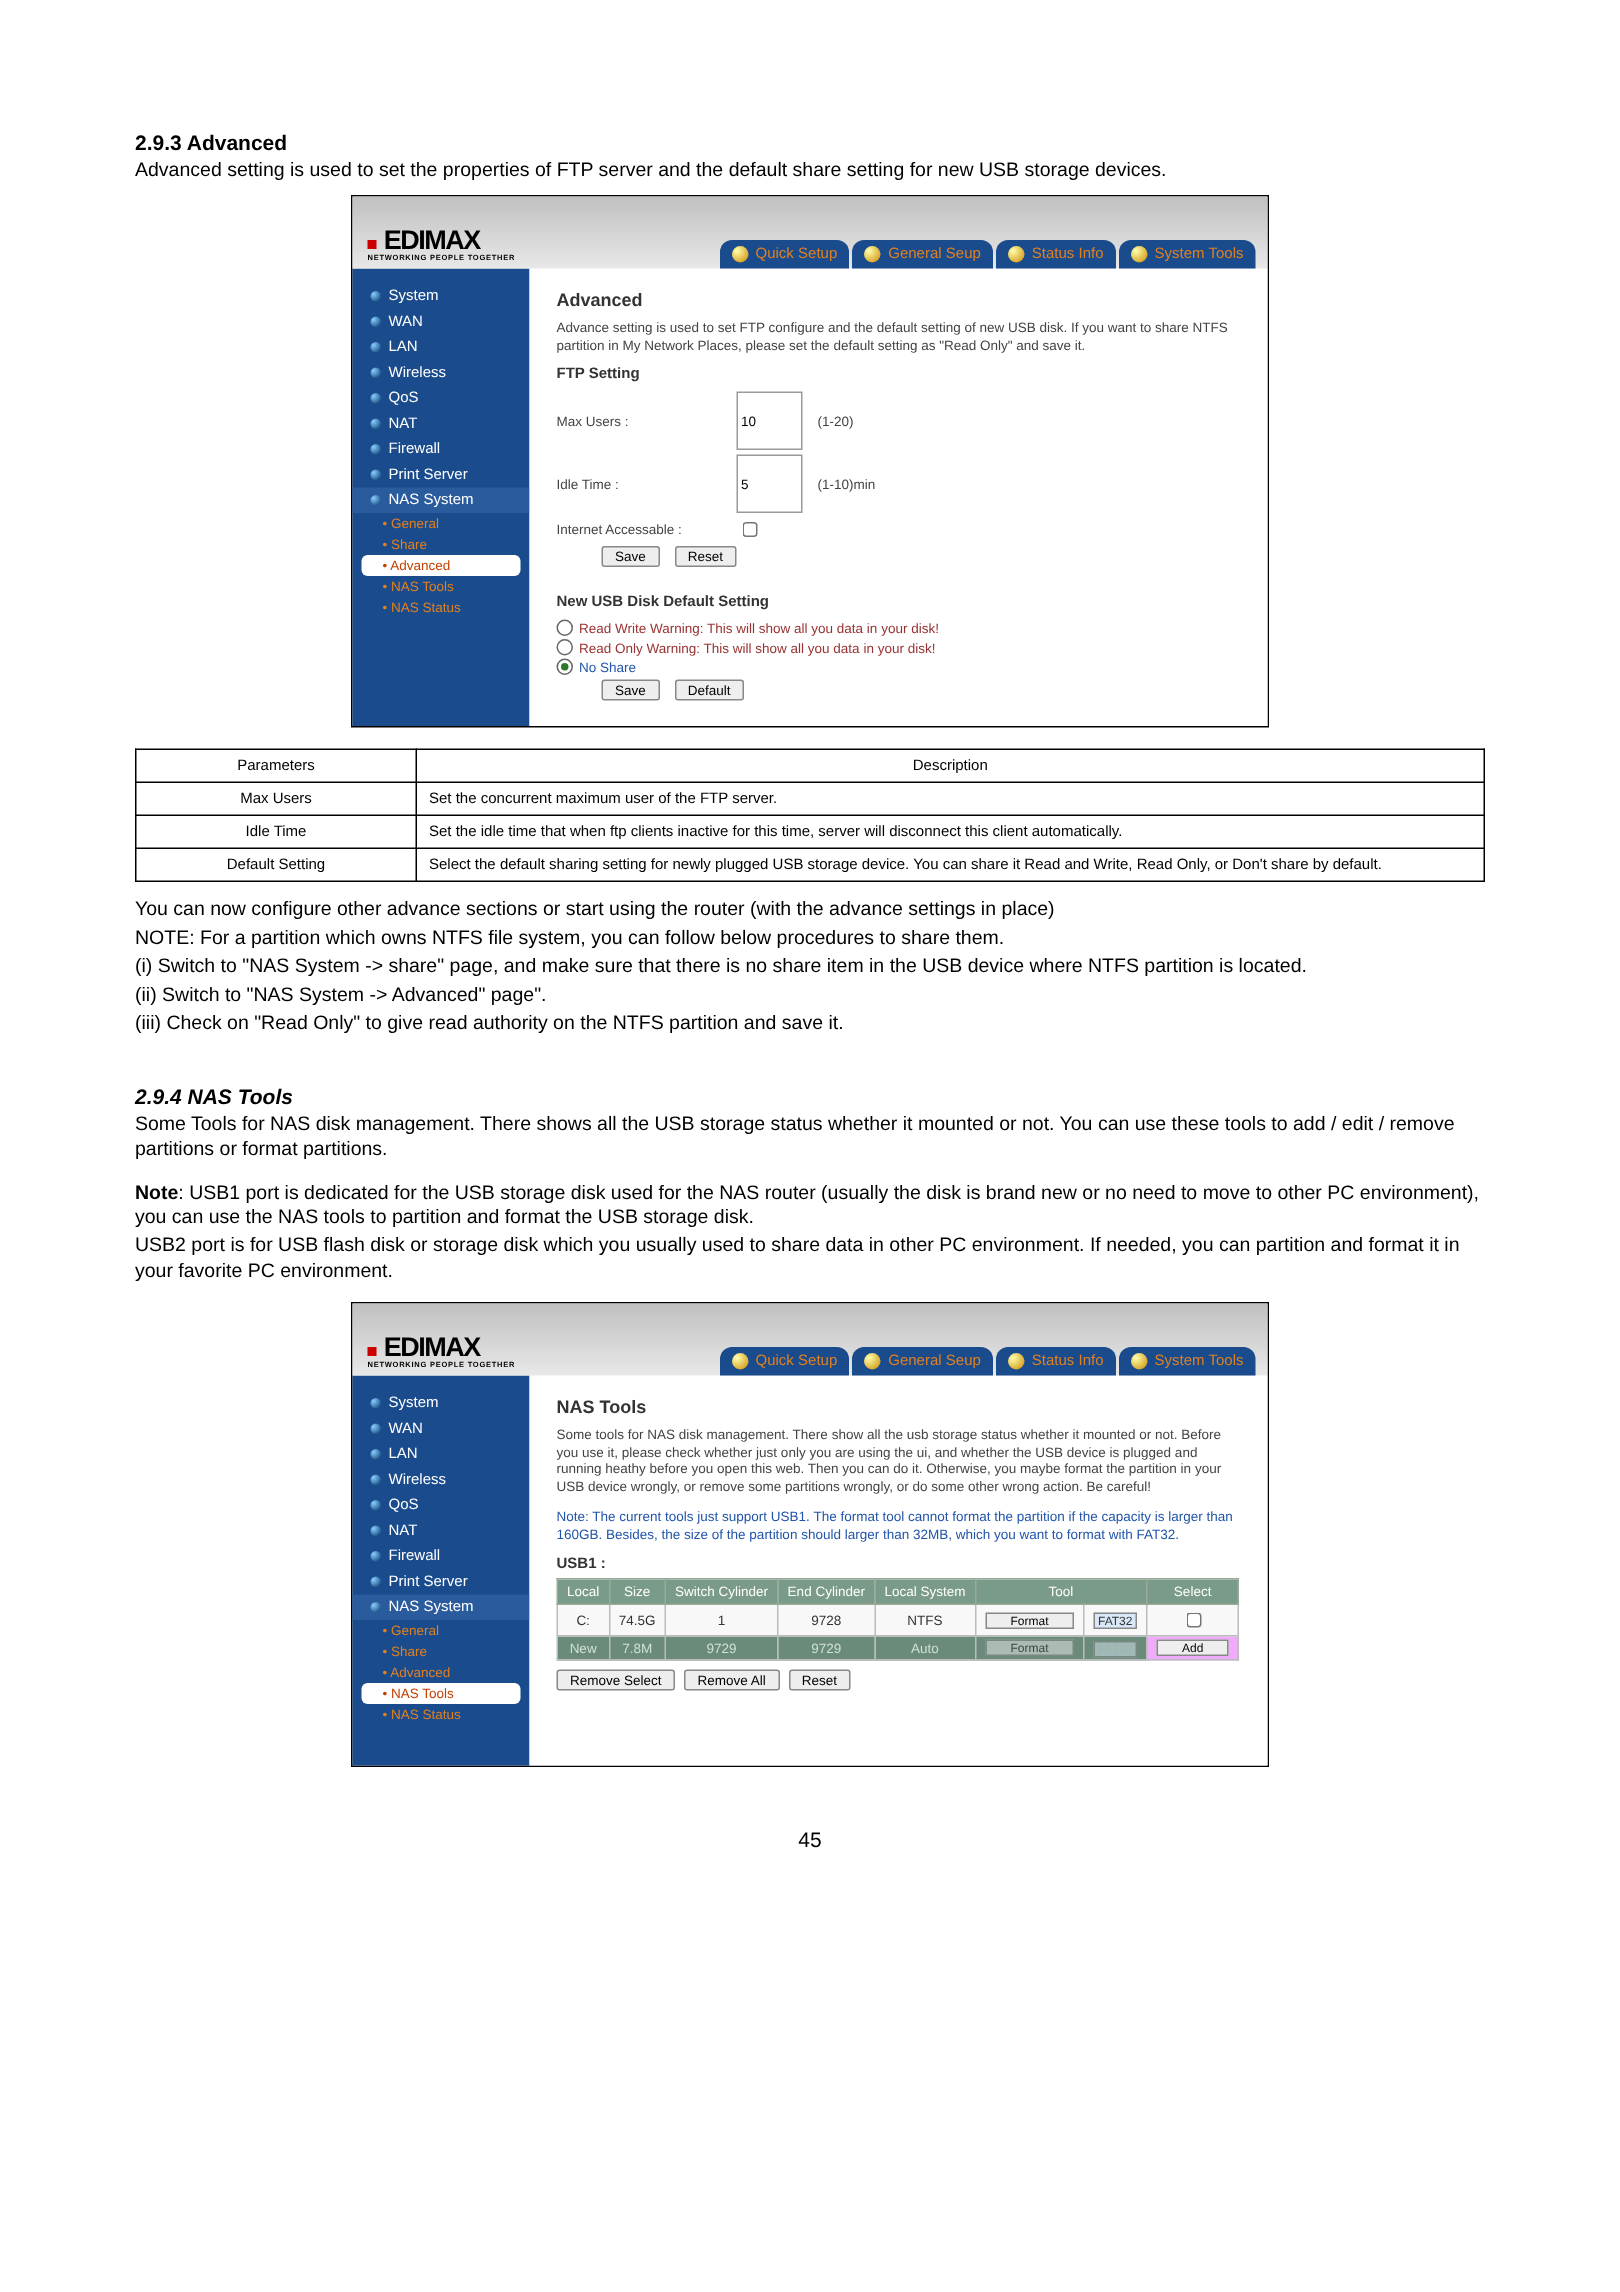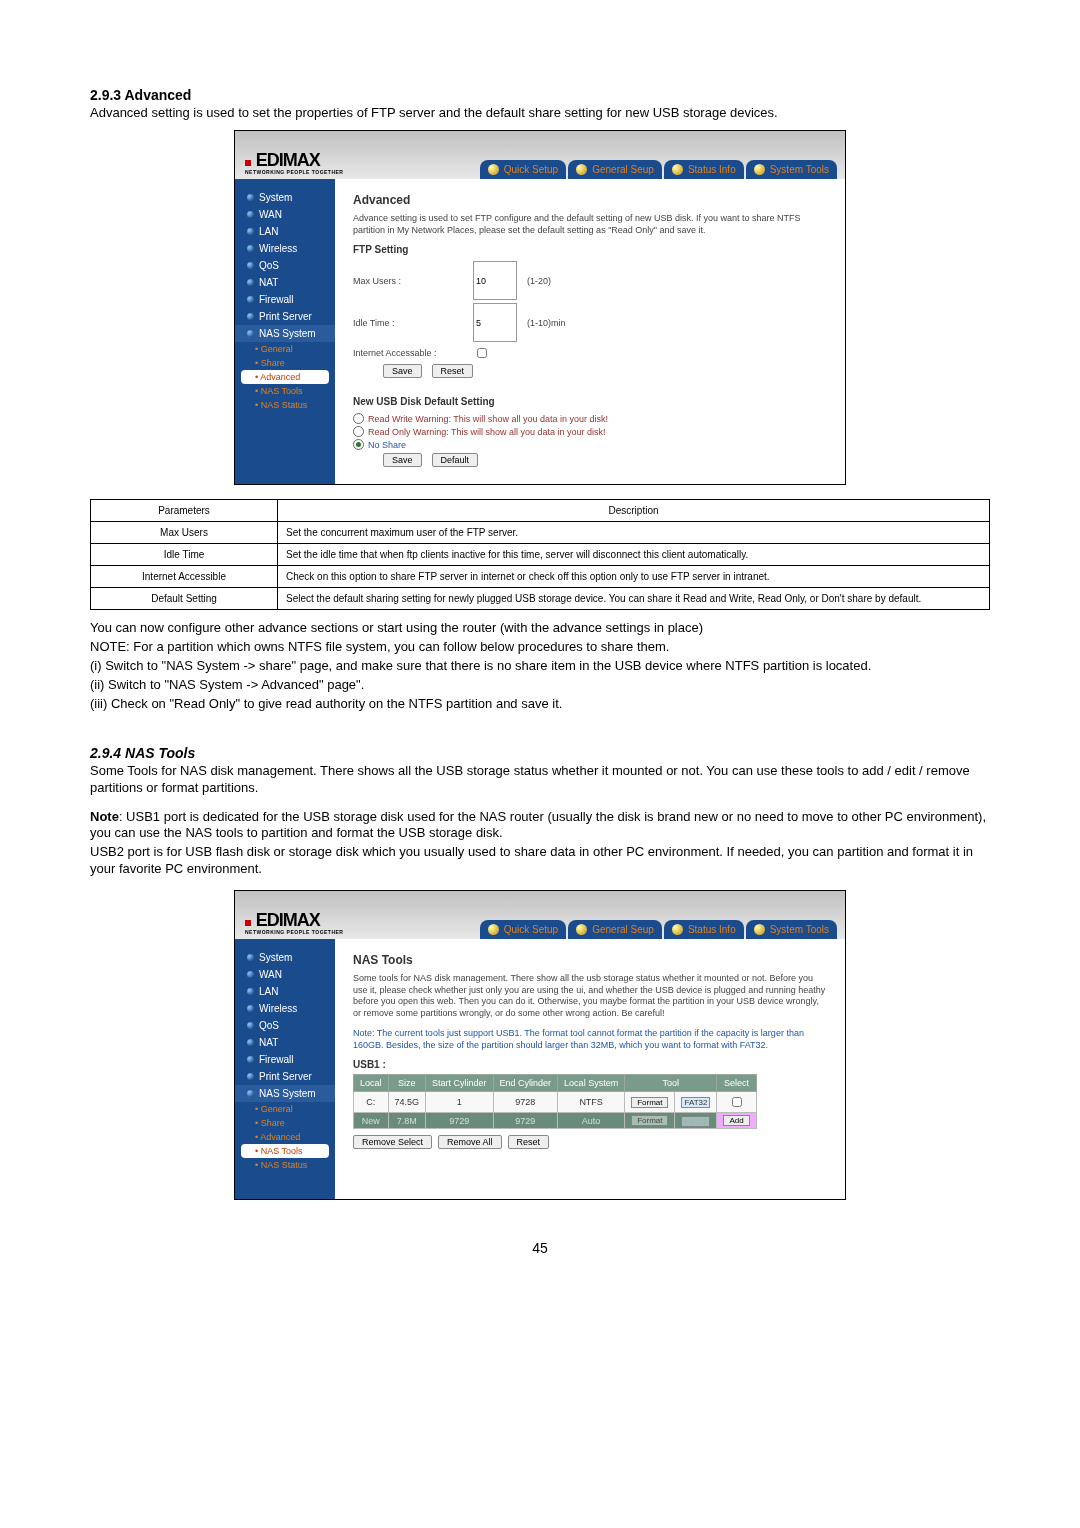--- a/index.html
+++ b/index.html
@@ -61,21 +61,21 @@
       align-items: center;
       gap: 5px;
     }
     .tab-icon {
       width: 11px; height: 11px; border-radius: 50%;
       background: radial-gradient(circle at 30% 30%, #ffa, #c80);
       display: inline-block;
     }
     .ss-body { display: flex; min-height: 260px; }
     .sidebar {
-      width: 100px;
+      width: 118px;
       background: #1a4b8c;
       color: #fff;
       padding: 10px 0;
     }
     .sidebar-item {
       padding: 3px 12px;
       font-size: 10px;
       color: #fff;
       display: flex;
       align-items: center;
@@ -151,21 +151,21 @@
       font-weight: normal;
     }
     .usb-table td {
       border: 1px solid #bbb; padding: 2px 6px; text-align: center;
       background: #f8f8f8;
     }
     .usb-table tr.new-row td {
       background: #6a8a7a; color: #cfe0d4;
     }
     .btn-format {
-      font-size: 8px; padding: 0 5px; border: 1px solid #888; background: #eee;
+      font-size: 8px; padding: 0 16px; border: 1px solid #888; background: #eee;
     }
     .sel-format {
       font-size: 8px; border: 1px solid #888; background: #d8e8f8;
       padding: 0 2px; width: 42px;
     }
     .chk { width: 10px; height: 10px; }
     .page-num { text-align: center; margin-top: 40px; font-size: 14px;}
     .bottom-btns { display: flex; gap: 6px; margin-top: 6px;}
   </style>
 </head>
@@ -297,24 +297,20 @@
   </tr>
   <tr>
         <td class="param-name">Max Users</td>
         <td>Set the concurrent maximum user of the FTP server.</td>
       </tr>
   <tr>
         <td class="param-name">Idle Time</td>
         <td>Set the idle time that when ftp clients inactive for this time, server will disconnect this client automatically.</td>
       </tr>
   <tr>
-        <td class="param-name">Internet Accessible</td>
-        <td>Check on this option to share FTP server in internet or check off this option only to use FTP server in intranet.</td>
-      </tr>
-  <tr>
         <td class="param-name">Default Setting</td>
         <td>Select the default sharing setting for newly plugged USB storage device. You can share it Read and Write, Read Only, or Don't share by default.</td>
       </tr>
 </tbody>
   </table>
 
 <div class="body-text">You can now configure other advance sections or start using the router (with the advance settings in place)</div>
 <div class="body-text">NOTE: For a partition which owns NTFS file system, you can follow below procedures to share them.</div>
 <div class="body-text">(i) Switch to "NAS System -&gt; share" page, and make sure that there is no share item in the USB device where NTFS partition is located.</div>
 <div class="body-text">(ii) Switch to "NAS System -&gt; Advanced" page".</div>
@@ -400,21 +396,21 @@
     <div class="content">
       <div class="content-title">NAS Tools</div>
       <div class="content-para">Some tools for NAS disk management. There show all the usb storage status whether it mounted or not. Before you use it, please check whether just only you are using the ui, and whether the USB device is plugged and running heathy before you open this web. Then you can do it. Otherwise, you maybe format the partition in your USB device wrongly, or remove some partitions wrongly, or do some other wrong action. Be careful!</div>
       <div class="content-para" style="color:#2255aa;">Note: The current tools just support USB1. The format tool cannot format the partition if the capacity is larger than 160GB. Besides, the size of the partition should larger than 32MB, which you want to format with FAT32.</div>
       <div style="font-weight:bold;font-size:10px;">USB1 :</div>
       <table class="usb-table">
         <tbody>
             <tr>
           <th>Local</th>
           <th>Size</th>
-          <th>Start Cylinder</th>
+          <th>Switch Cylinder</th>
           <th>End Cylinder</th>
           <th>Local System</th>
           <th colspan="2">Tool</th>
           <th>Select</th>
         </tr>
         <tr>
           <td>C:</td>
           <td>74.5G</td>
           <td>1</td>
           <td>9728</td>

